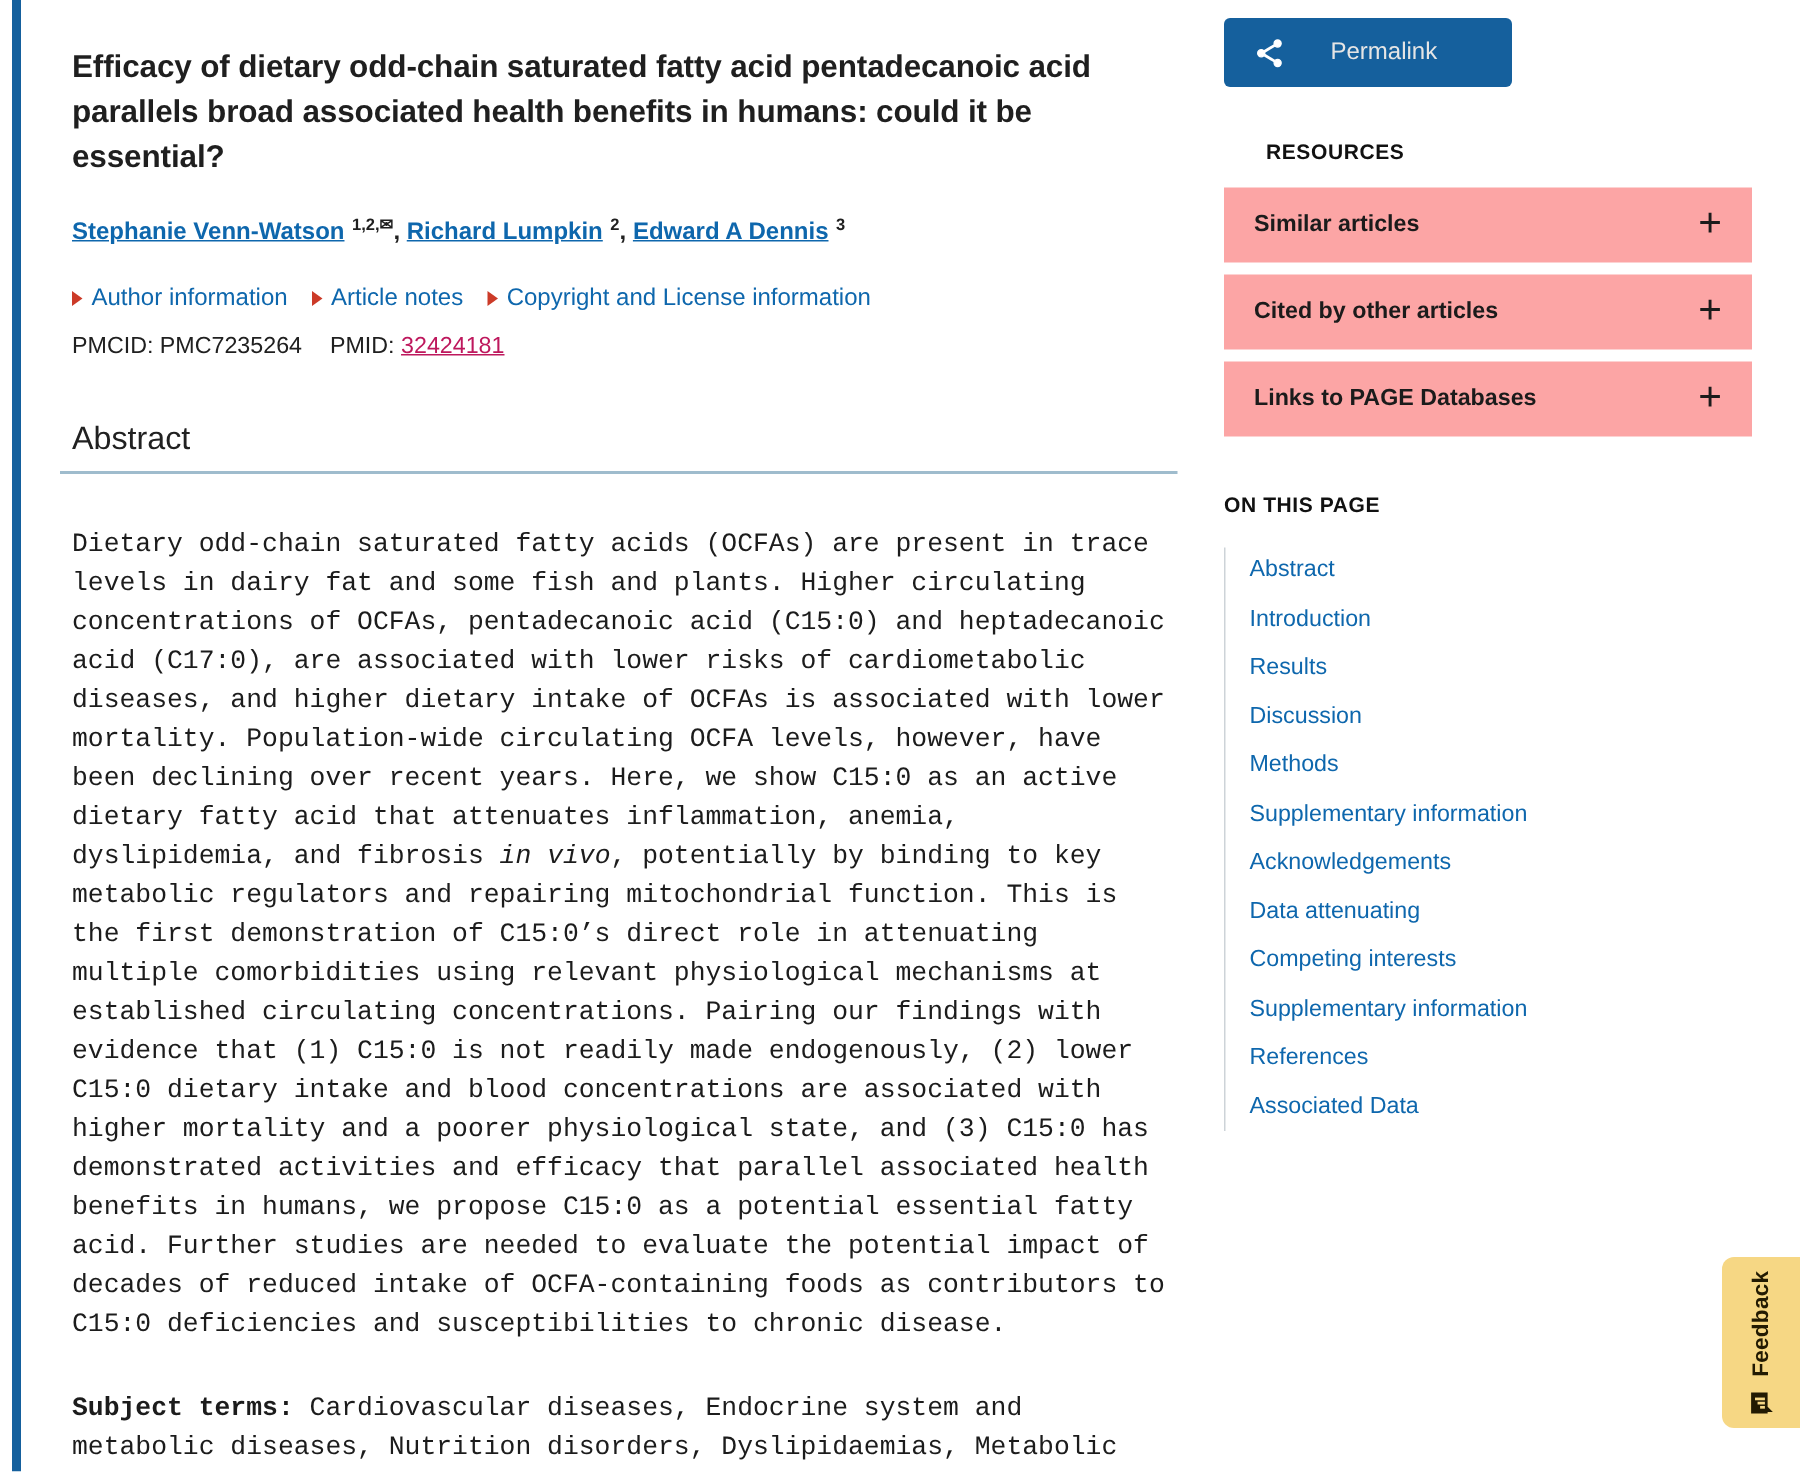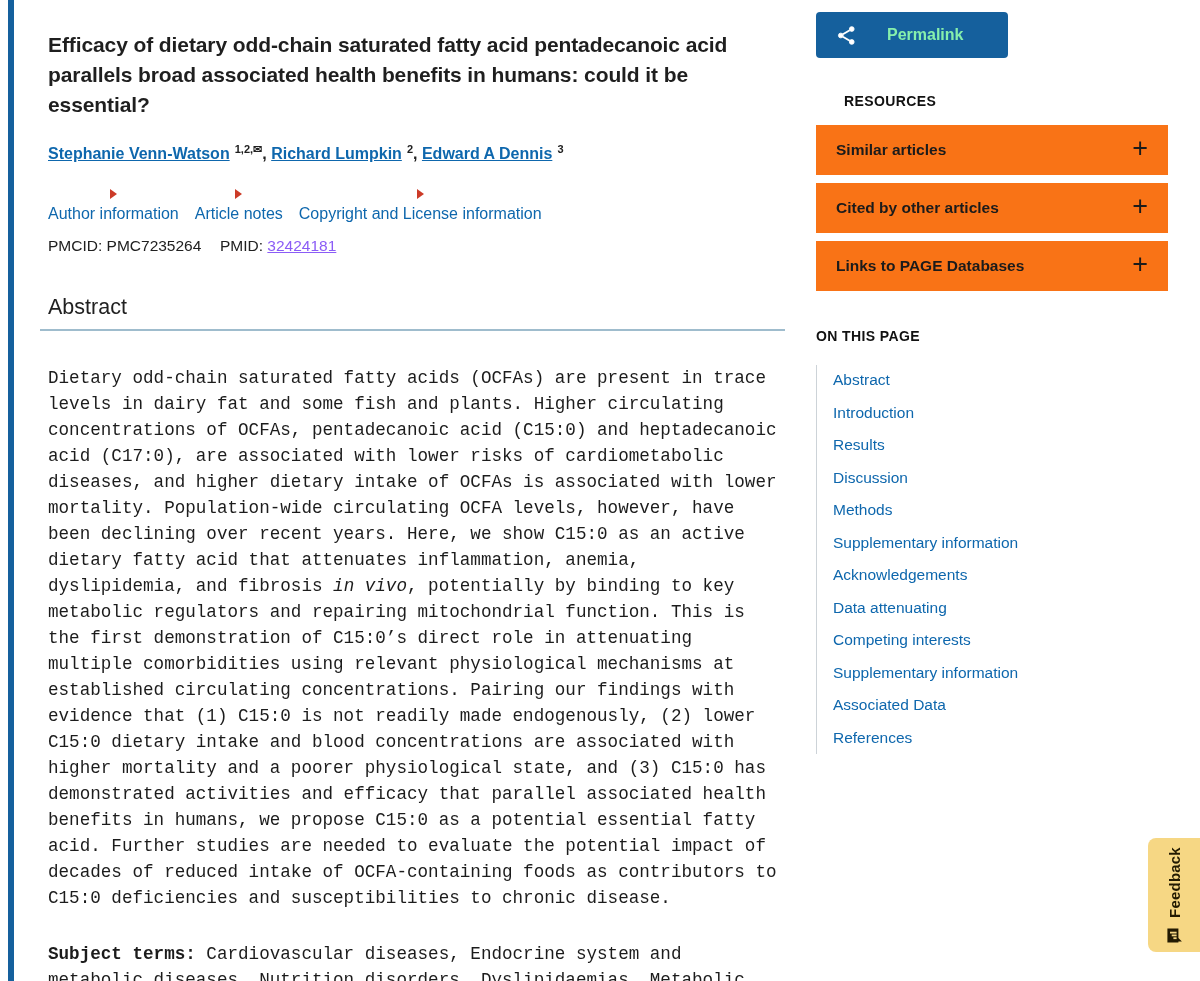--- a/index.html
+++ b/index.html
@@ -10,50 +10,50 @@
   .left-accent { position:absolute; left:8px; top:0; width:6px; height:981px; background:#15609d; }
 
   
   .main { position:absolute; left:48px; top:0; width:737px; }
   .article-title { margin-top:30px; width:712px; font-size:21px; font-weight:700;
                    line-height:30px; color:#1f1f1f; letter-spacing:-0.1px; }
   .authors { margin-top:23px; font-size:16px; color:#202020;font-weight:bold; }
   .authors a { color:#0e67ad; text-decoration:underline; }
   .authors sup { font-size:11px; color:#202020; margin-left:2px; }
   .meta-links { margin-top:26px; display:flex; gap:16px; align-items:center; font-size:16px; }
-  .meta-link { display:flex; align-items:center; gap:6px; cursor:pointer;flex-direction:column; }
+  .meta-link { display:flex; align-items:center; gap:6px; cursor:pointer; }
   .tri { width:0; height:0; border-left:7px solid #cc3b28; border-top:5px solid transparent;
          border-bottom:5px solid transparent; display:inline-block; }
   .meta-link a { color:#0e67ad; text-decoration:none; }
   .ids-row { margin-top:14px; font-size:15.5px; color:#202020; }
   .ids-row .gap { display:inline-block; width:10px; }
-  .ids-row a { color:#8b5cf6; text-decoration:underline; }
+  .ids-row a { color:#be185d; text-decoration:underline; }
 
   .section-heading { font-family:"Liberation Sans", sans-serif; font-size:21.5px;
                      font-weight:400; color:#212121; }
   .abstract-heading { margin-top:40px; }
   .abstract-rule { margin-top:9px; margin-left:-8px; width:745px; border:0;
                    border-top:2px solid #9fbccd; }
   .serif-body { font-family:Liberation Mono, monospace; font-size:17.6px; line-height:26px;
                 color:#1c1c1c; }
   .abstract-text { margin-top:34px; width:737px; }
   .subject-terms { margin-top:30px; width:737px; }
   .subject-terms b { font-weight:700; }
   .intro-heading { margin-top:32px; }
 
   
   .sidebar { position:absolute; left:816px; top:0; width:352px; }
   .permalink-btn { margin-top:12px; width:192px; height:46px; background:#15609d; border:0;
                    border-radius:4px; display:flex; align-items:center; padding-left:20px;
                    gap:30px; cursor:pointer; }
-  .permalink-btn span { color:#86efac; font-size:16px; font-weight:700; }
+  .permalink-btn span { color:#e5e5e5; font-size:16px; font-weight:400; }
   .resources-label, .otp-label { font-size:14px; font-weight:700; letter-spacing:0.4px;
                                  color:#111111; }
   .resources-label { margin-top:35px;padding-left:28px; }
-  .accordion { margin-top:8px; width:352px; height:50px; background:#f97316; display:flex;
+  .accordion { margin-top:8px; width:352px; height:50px; background:#fca5a5; display:flex;
                align-items:center; padding:0 20px; cursor:pointer; }
   .accordion:first-of-type { margin-top:16px; }
   .accordion .acc-label { font-size:15.5px; font-weight:700; color:#1b1b1b; }
   .accordion .plus { margin-left:auto; font-size:27px; font-weight:200; color:#1b1b1b;
                      line-height:1; margin-top:-3px; }
   .otp-label { margin-top:37px; }
   .toc { margin-top:21px; border-left:1px solid #cdd3d8; padding-left:16px;
          display:flex; flex-direction:column; gap:11.5px; padding-top:4px; padding-bottom:6px; }
   .toc a { font-size:15.5px; color:#0e67ad; text-decoration:none; line-height:21px; }
 
@@ -144,22 +144,22 @@
         <a href="#">Abstract</a>
         <a href="#">Introduction</a>
         <a href="#">Results</a>
         <a href="#">Discussion</a>
         <a href="#">Methods</a>
         <a href="#">Supplementary information</a>
         <a href="#">Acknowledgements</a>
         <a href="#">Data attenuating</a>
         <a href="#">Competing interests</a>
         <a href="#">Supplementary information</a>
+        <a href="#">References</a>
         <a href="#">Associated Data</a>
-        <a href="#">References</a>
       </nav>
   </div>
 
   <div class="feedback">
     <div class="feedback-inner">
       <svg width="17" height="17" viewBox="0 0 17 17">
         <path d="M1.5 1.5 h14 v11 h-9.5 l-3.5 3.5 v-3.5 h-1 z" fill="#221a02"></path>
         <rect x="4.8" y="7.5" width="1.8" height="3.2" fill="#f6d784"></rect>
         <rect x="7.6" y="5.8" width="1.8" height="4.9" fill="#f6d784"></rect>
         <rect x="10.4" y="4.1" width="1.8" height="6.6" fill="#f6d784"></rect>

